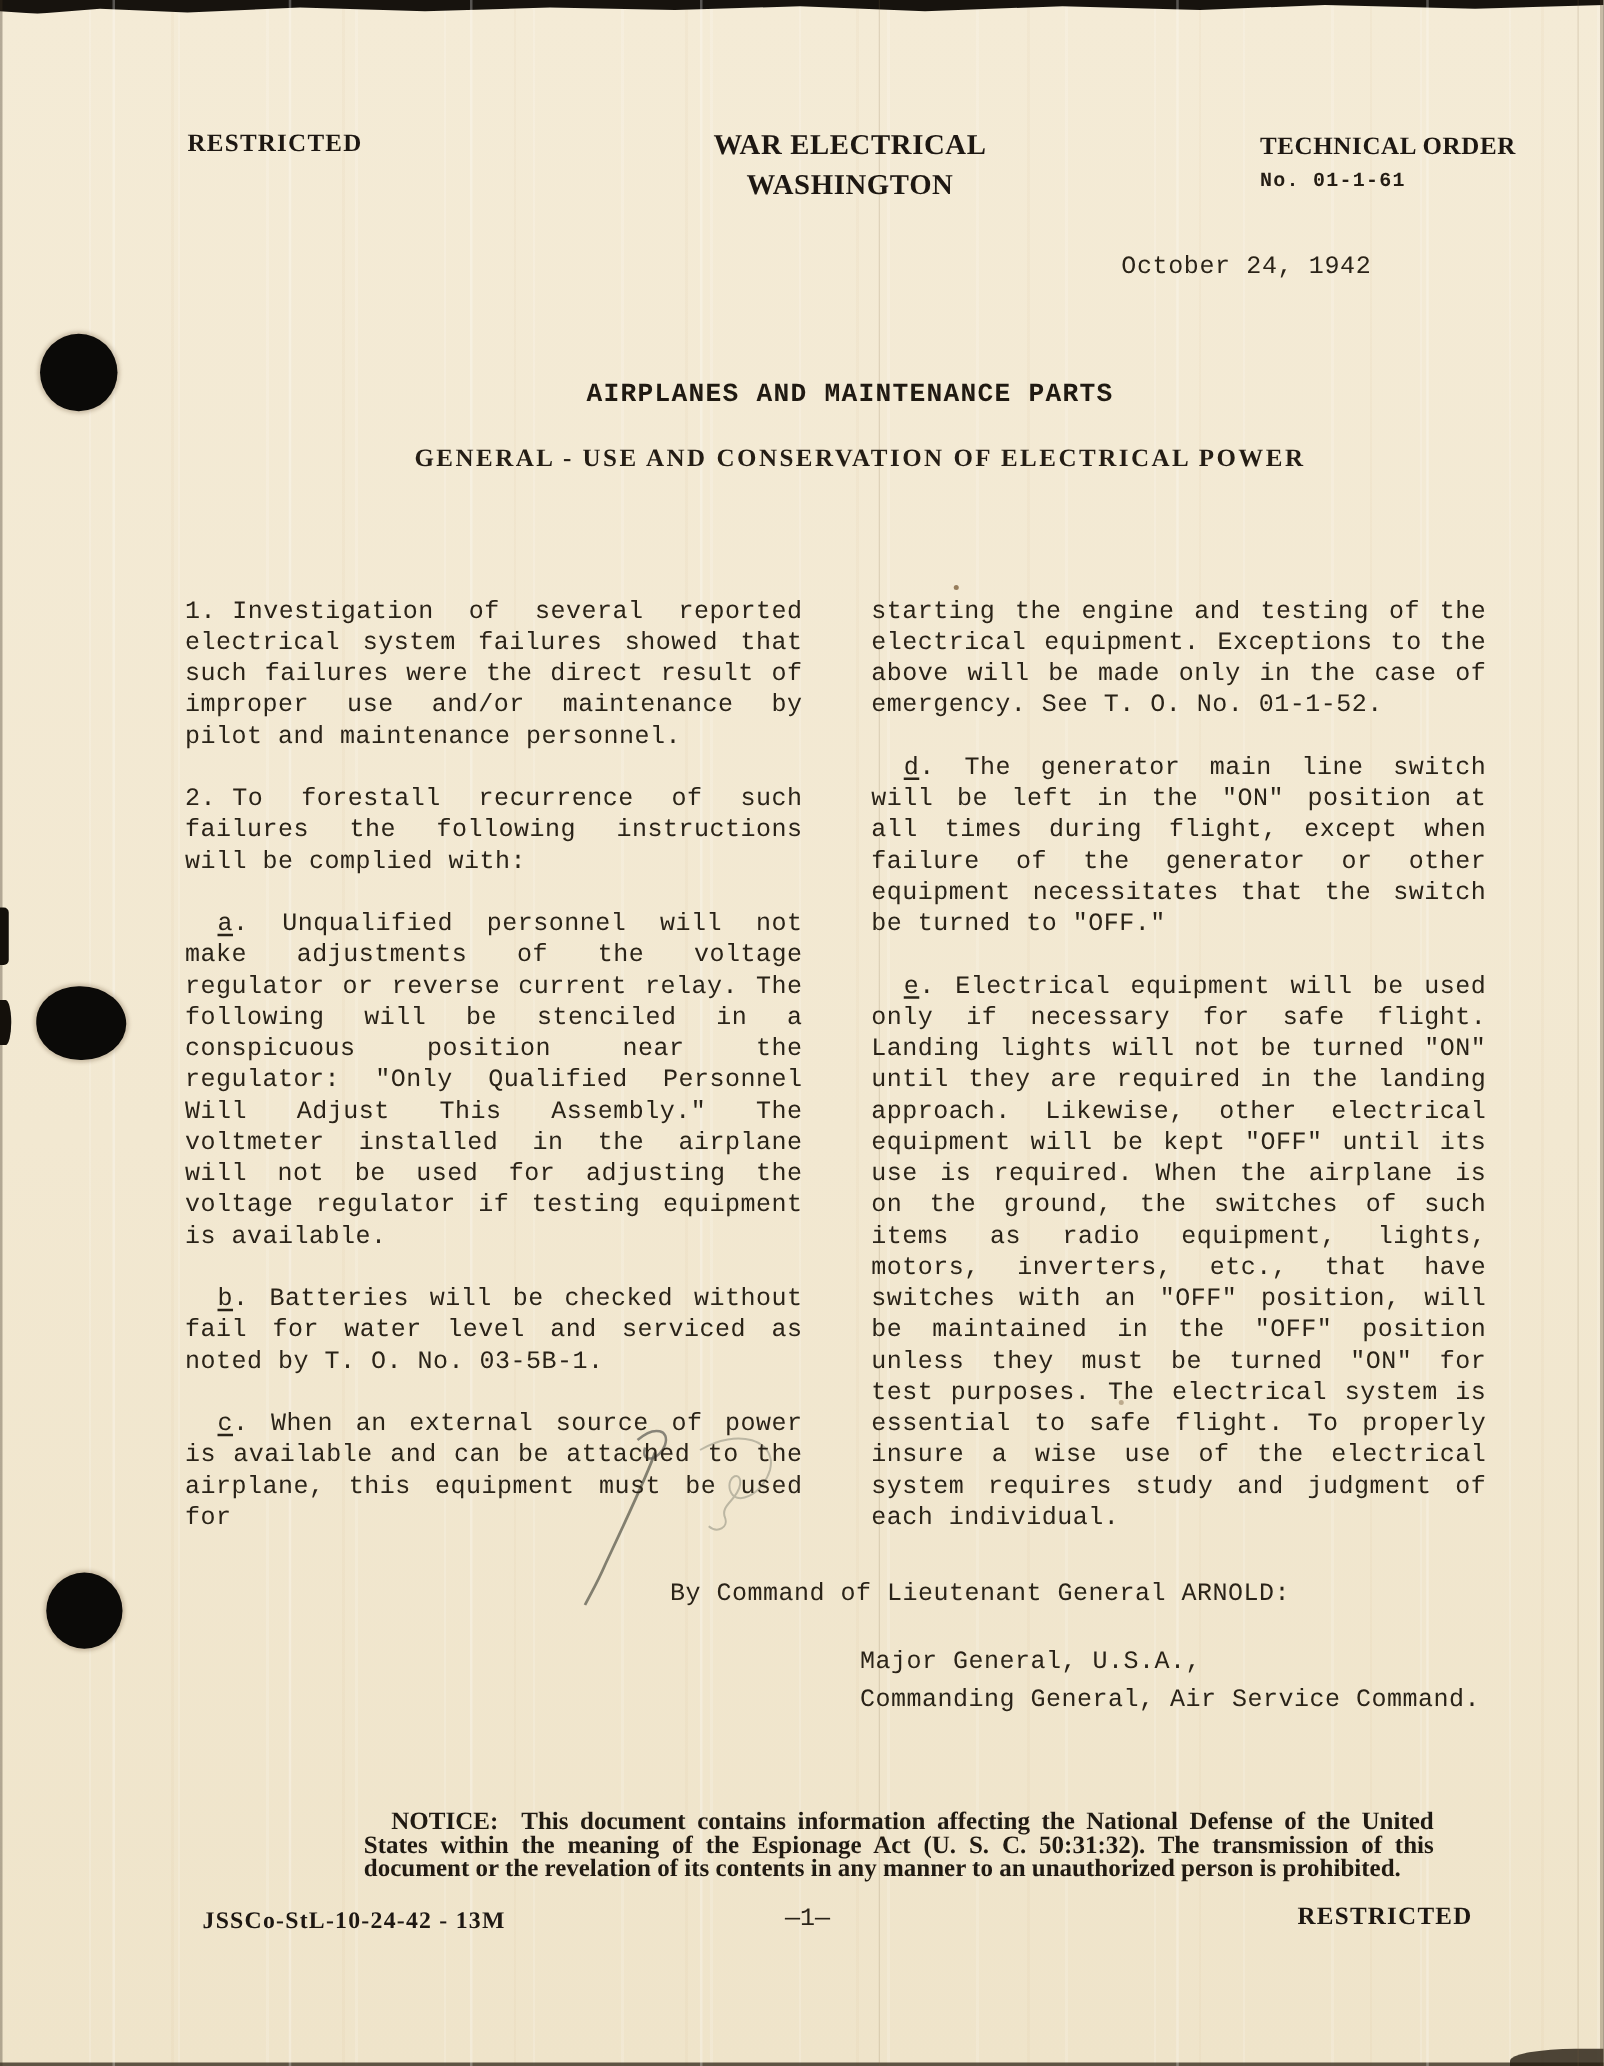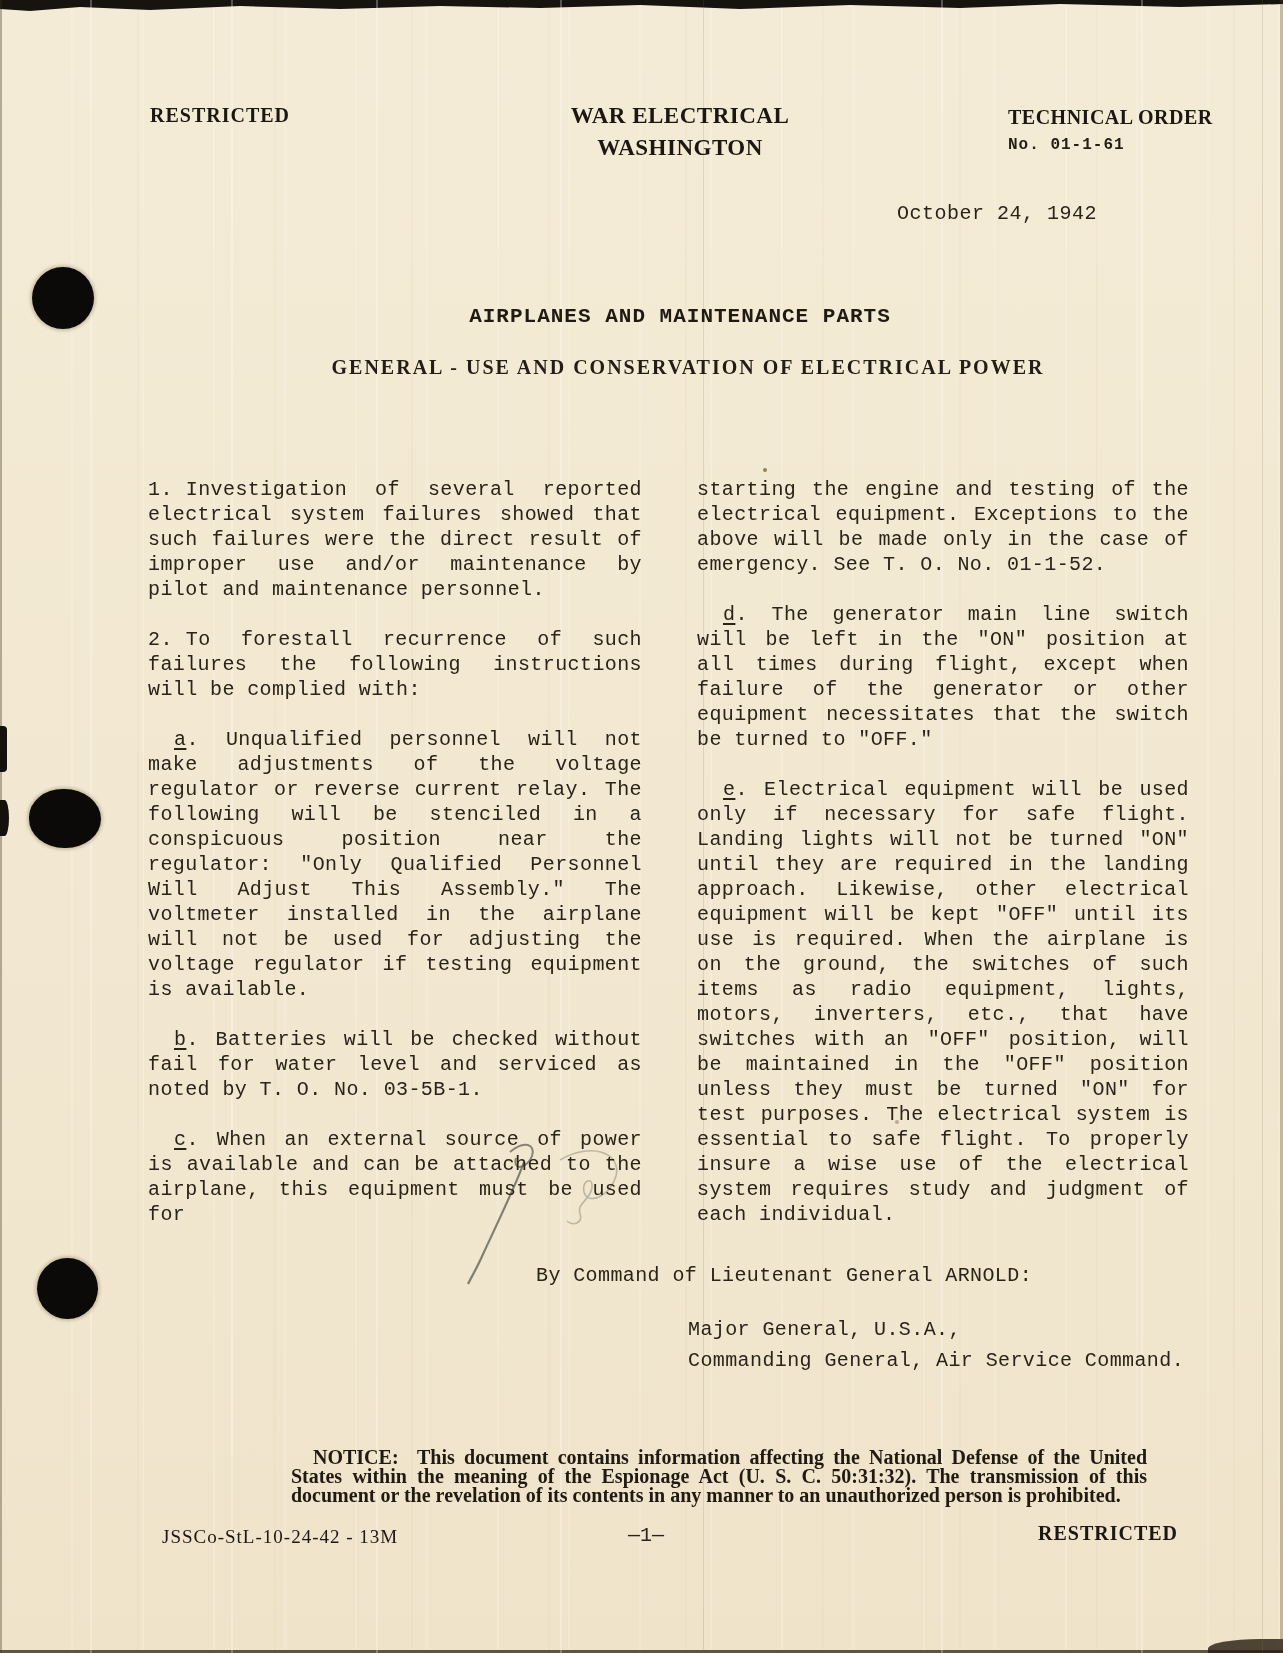--- a/index.html
+++ b/index.html
@@ -50,21 +50,21 @@
   .body-p{margin:0 0 25px 0;text-align:justify;}
   .body-p.ind{text-indent:26px;font-family:Liberation Mono, monospace;}
   .pfx{margin-right:13px;}
   .ul{text-decoration:underline;text-underline-offset:3px;}
   
   .by-command{position:absolute;left:536px;top:1264px;font-size:20px;letter-spacing:.4px;}
   .signature{position:absolute;left:688px;top:1314px;font-size:20px;letter-spacing:.4px;line-height:31px;}
   
   .notice{position:absolute;left:247px;top:1448px;width:856px;font-family:"Liberation Serif","DejaVu Serif",serif;font-weight:bold;font-size:20px;line-height:19px;text-align:justify;text-indent:22px;color:#201a12;margin-left:44px;}
   
-  .foot-code{position:absolute;left:162px;top:1526px;font-family:"Liberation Serif","DejaVu Serif",serif;font-weight:normal;font-size:19px;letter-spacing:1px;color:#1d1712;}
+  .foot-code{position:absolute;left:162px;top:1526px;font-family:"Liberation Serif","DejaVu Serif",serif;font-weight:bold;font-size:19px;letter-spacing:1px;color:#1d1712;}
   .foot-page{position:absolute;left:628px;top:1524px;font-size:20px;}
   .foot-restricted{position:absolute;left:1038px;top:1522px;font-size:20px;letter-spacing:1px;}
 </style>
 </head>
 <body>
 
 <div class="page">
 
   <div class="edge-top"></div>
   <div class="edge-bottom"></div>

